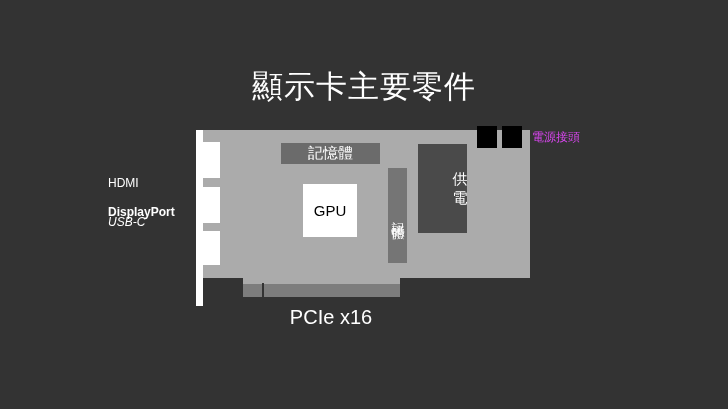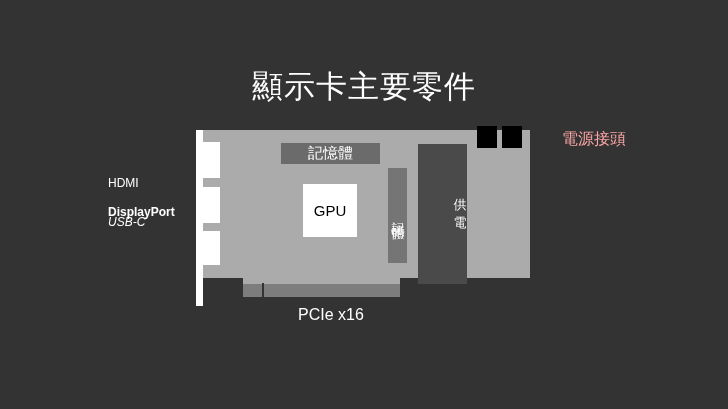--- a/index.html
+++ b/index.html
@@ -36,32 +36,32 @@
     color:#000000;font-size:15px;
   }
   .mem-side{
     left:388px;top:168px;width:19px;height:95px;
     display:flex;align-items:center;justify-content:center;
     color:#ffffff;font-size:13px;
     writing-mode:vertical-rl;text-orientation:upright;
     letter-spacing:3px;
   }
   .power-box{
-    left:418px;top:144px;width:49px;height:140px;
+    left:418px;top:144px;width:49px;height:89px;
     display:flex;align-items:center;justify-content:center;
-    color:#ffffff;font-size:13px;letter-spacing:1px;padding-left:36px;
+    color:#ffffff;font-size:15px;letter-spacing:1px;padding-left:36px;
   }
   .conn-sq{top:126px;width:20px;height:22px;}
   .conn-sq-1{left:477px;}
   .conn-sq-2{left:502px;}
-  .power-label{left:562px;top:129px;color:#fca5a5;font-size:16px;}
+  .power-label{left:532px;top:129px;color:#d946ef;font-size:12px;}
   .pcie-tab{left:243px;top:277px;width:157px;height:8px;}
   .pcie-conn{left:243px;top:284px;width:157px;height:13px;}
   .pcie-notch{left:262px;top:283px;width:2px;height:15px;}
-  .pcie-label{left:256px;top:306px;width:150px;text-align:center;color:#ffffff;font-size:16px;}
+  .pcie-label{left:256px;top:306px;width:150px;text-align:center;color:#ffffff;font-size:20px;}
   .port-label{left:108px;color:#ffffff;font-size:12px;}
   .port-label-1{top:176px;}
   .port-label-2{top:215px;font-style:italic;}
   .port-label-3{top:205px;font-weight:bold;}
 </style>
 </head>
 <body>
 
 <div class="slide">
 

